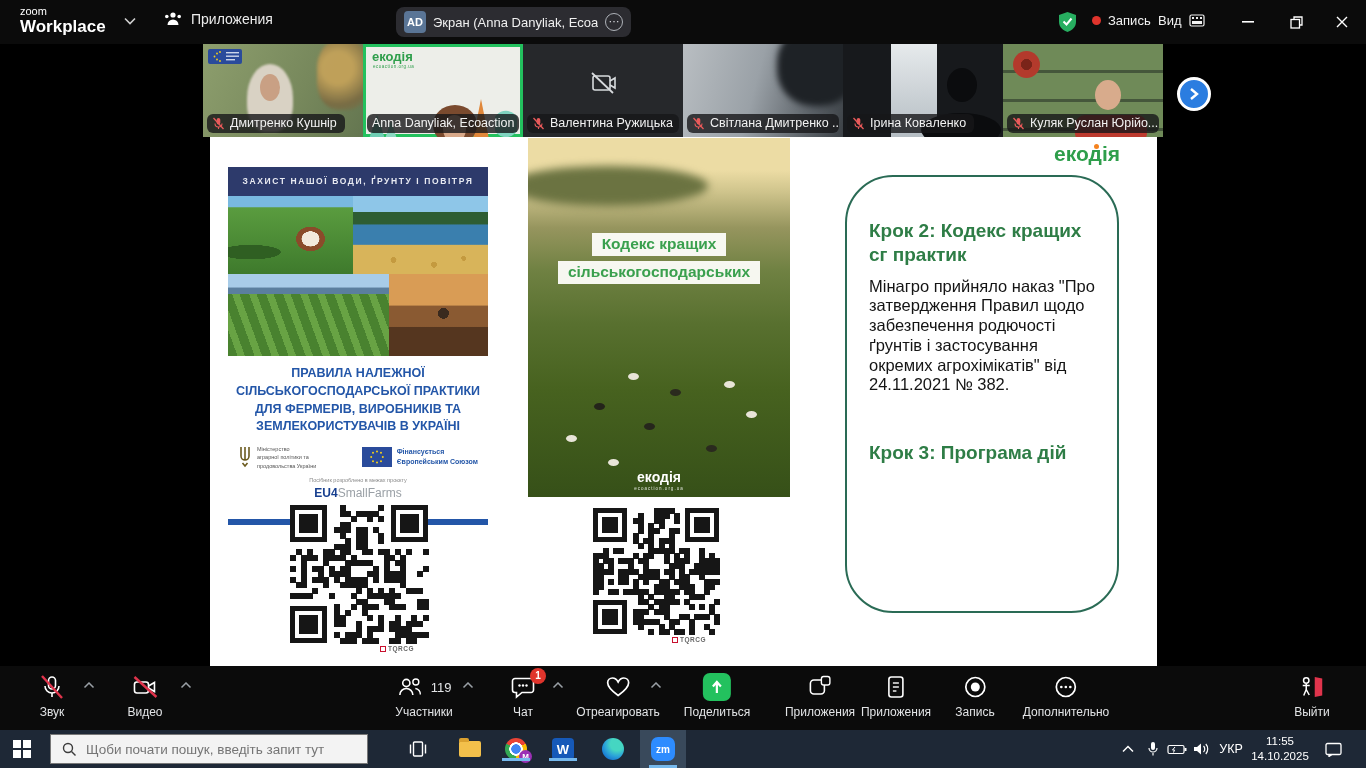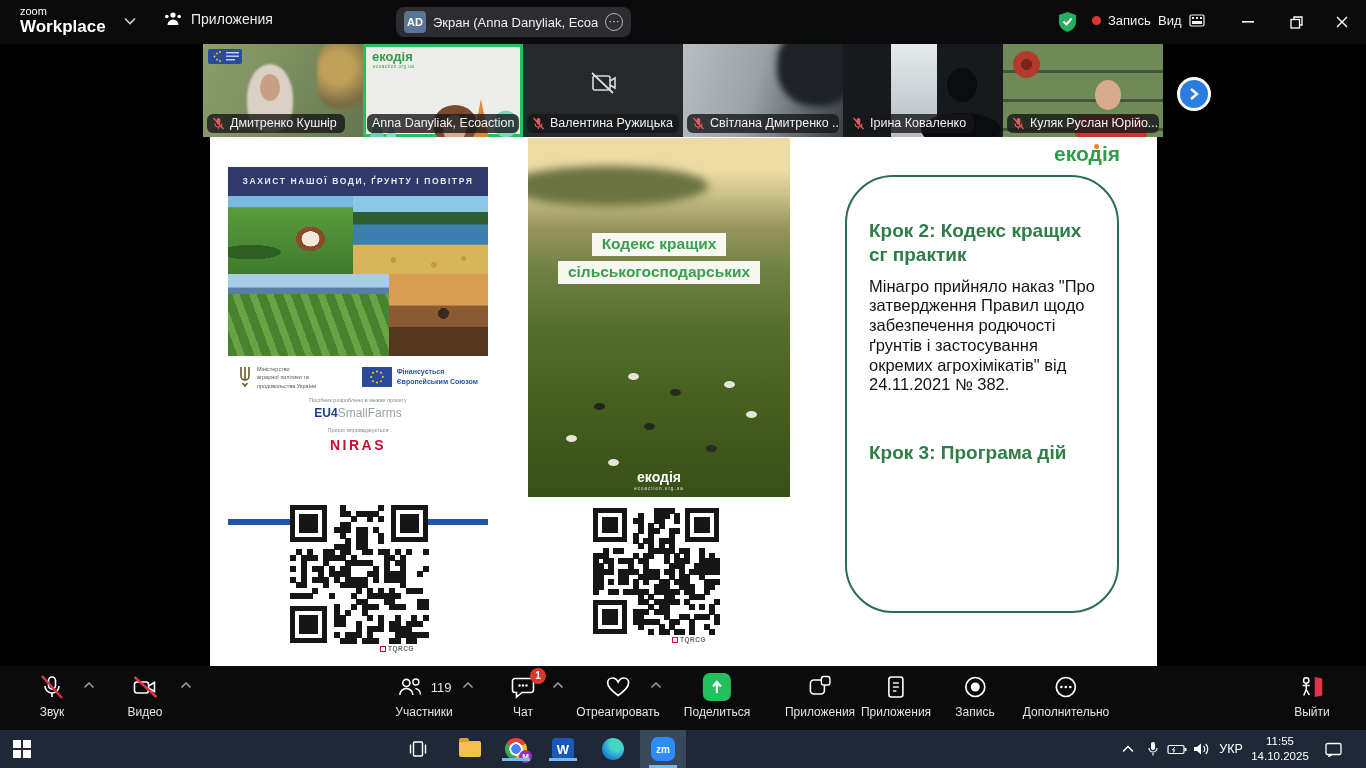--- a/index.html
+++ b/index.html
@@ -342,20 +342,21 @@
 <div class="slide">
 
   <div class="cover1">
     <div class="c1banner">ЗАХИСТ НАШОЇ ВОДИ, ҐРУНТУ І ПОВІТРЯ</div>
     <div class="c1collage">
       <div class="ph ph1"></div>
       <div class="ph ph2"></div>
       <div class="ph ph3"></div>
       <div class="ph ph4"></div>
     </div>
+    <div class="c1title">ПРАВИЛА НАЛЕЖНОЇ СІЛЬСЬКОГОСПОДАРСЬКОЇ ПРАКТИКИ ДЛЯ ФЕРМЕРІВ, ВИРОБНИКІВ ТА ЗЕМЛЕКОРИСТУВАЧІВ В УКРАЇНІ</div>
     <div class="c1logos">
       <div class="mingrp">
         <span>
             <svg width="14" height="22">
               <path d="M3 1 v9 a4 4 0 0 0 8 0 V1 M7 1 v13 M4.5 17 L7 20 L9.5 17" fill="none" stroke="#6b5a1e" stroke-width="1.6"></path>
             </svg>
           </span>
         <div class="mintxt">
           <div>Міністерство</div>
           <div>аграрної політики та</div>
@@ -1004,20 +1005,29 @@
 </div>
 
 <div class="taskbar">
   <div class="start">
       <b></b>
       <b></b>
       <b></b>
       <b></b>
     </div>
 
+  <div class="search">
+    <span>
+        <svg width="16" height="16">
+          <circle cx="7" cy="7" r="4.5" fill="none" stroke="#3c3c3c" stroke-width="1.4"></circle>
+          <line x1="10.5" y1="10.5" x2="14.5" y2="14.5" stroke="#3c3c3c" stroke-width="1.4"></line>
+        </svg>
+      </span>
+    <input placeholder="Щоби почати пошук, введіть запит тут" style="">
+  </div>
 
   <div class="tkicon" style="left:406px">
       <svg width="20" height="18">
         <rect x="5.5" y="2" width="9" height="14" rx="1" fill="none" stroke="#fff" stroke-width="1.4"></rect>
         <path d="M2.5 4.5 v9 M17.5 4.5 v9" stroke="#fff" stroke-width="1.4"></path>
       </svg>
     </div>
 
   <div class="tkicon" style="left:458px">
       <span class="folder"></span>

